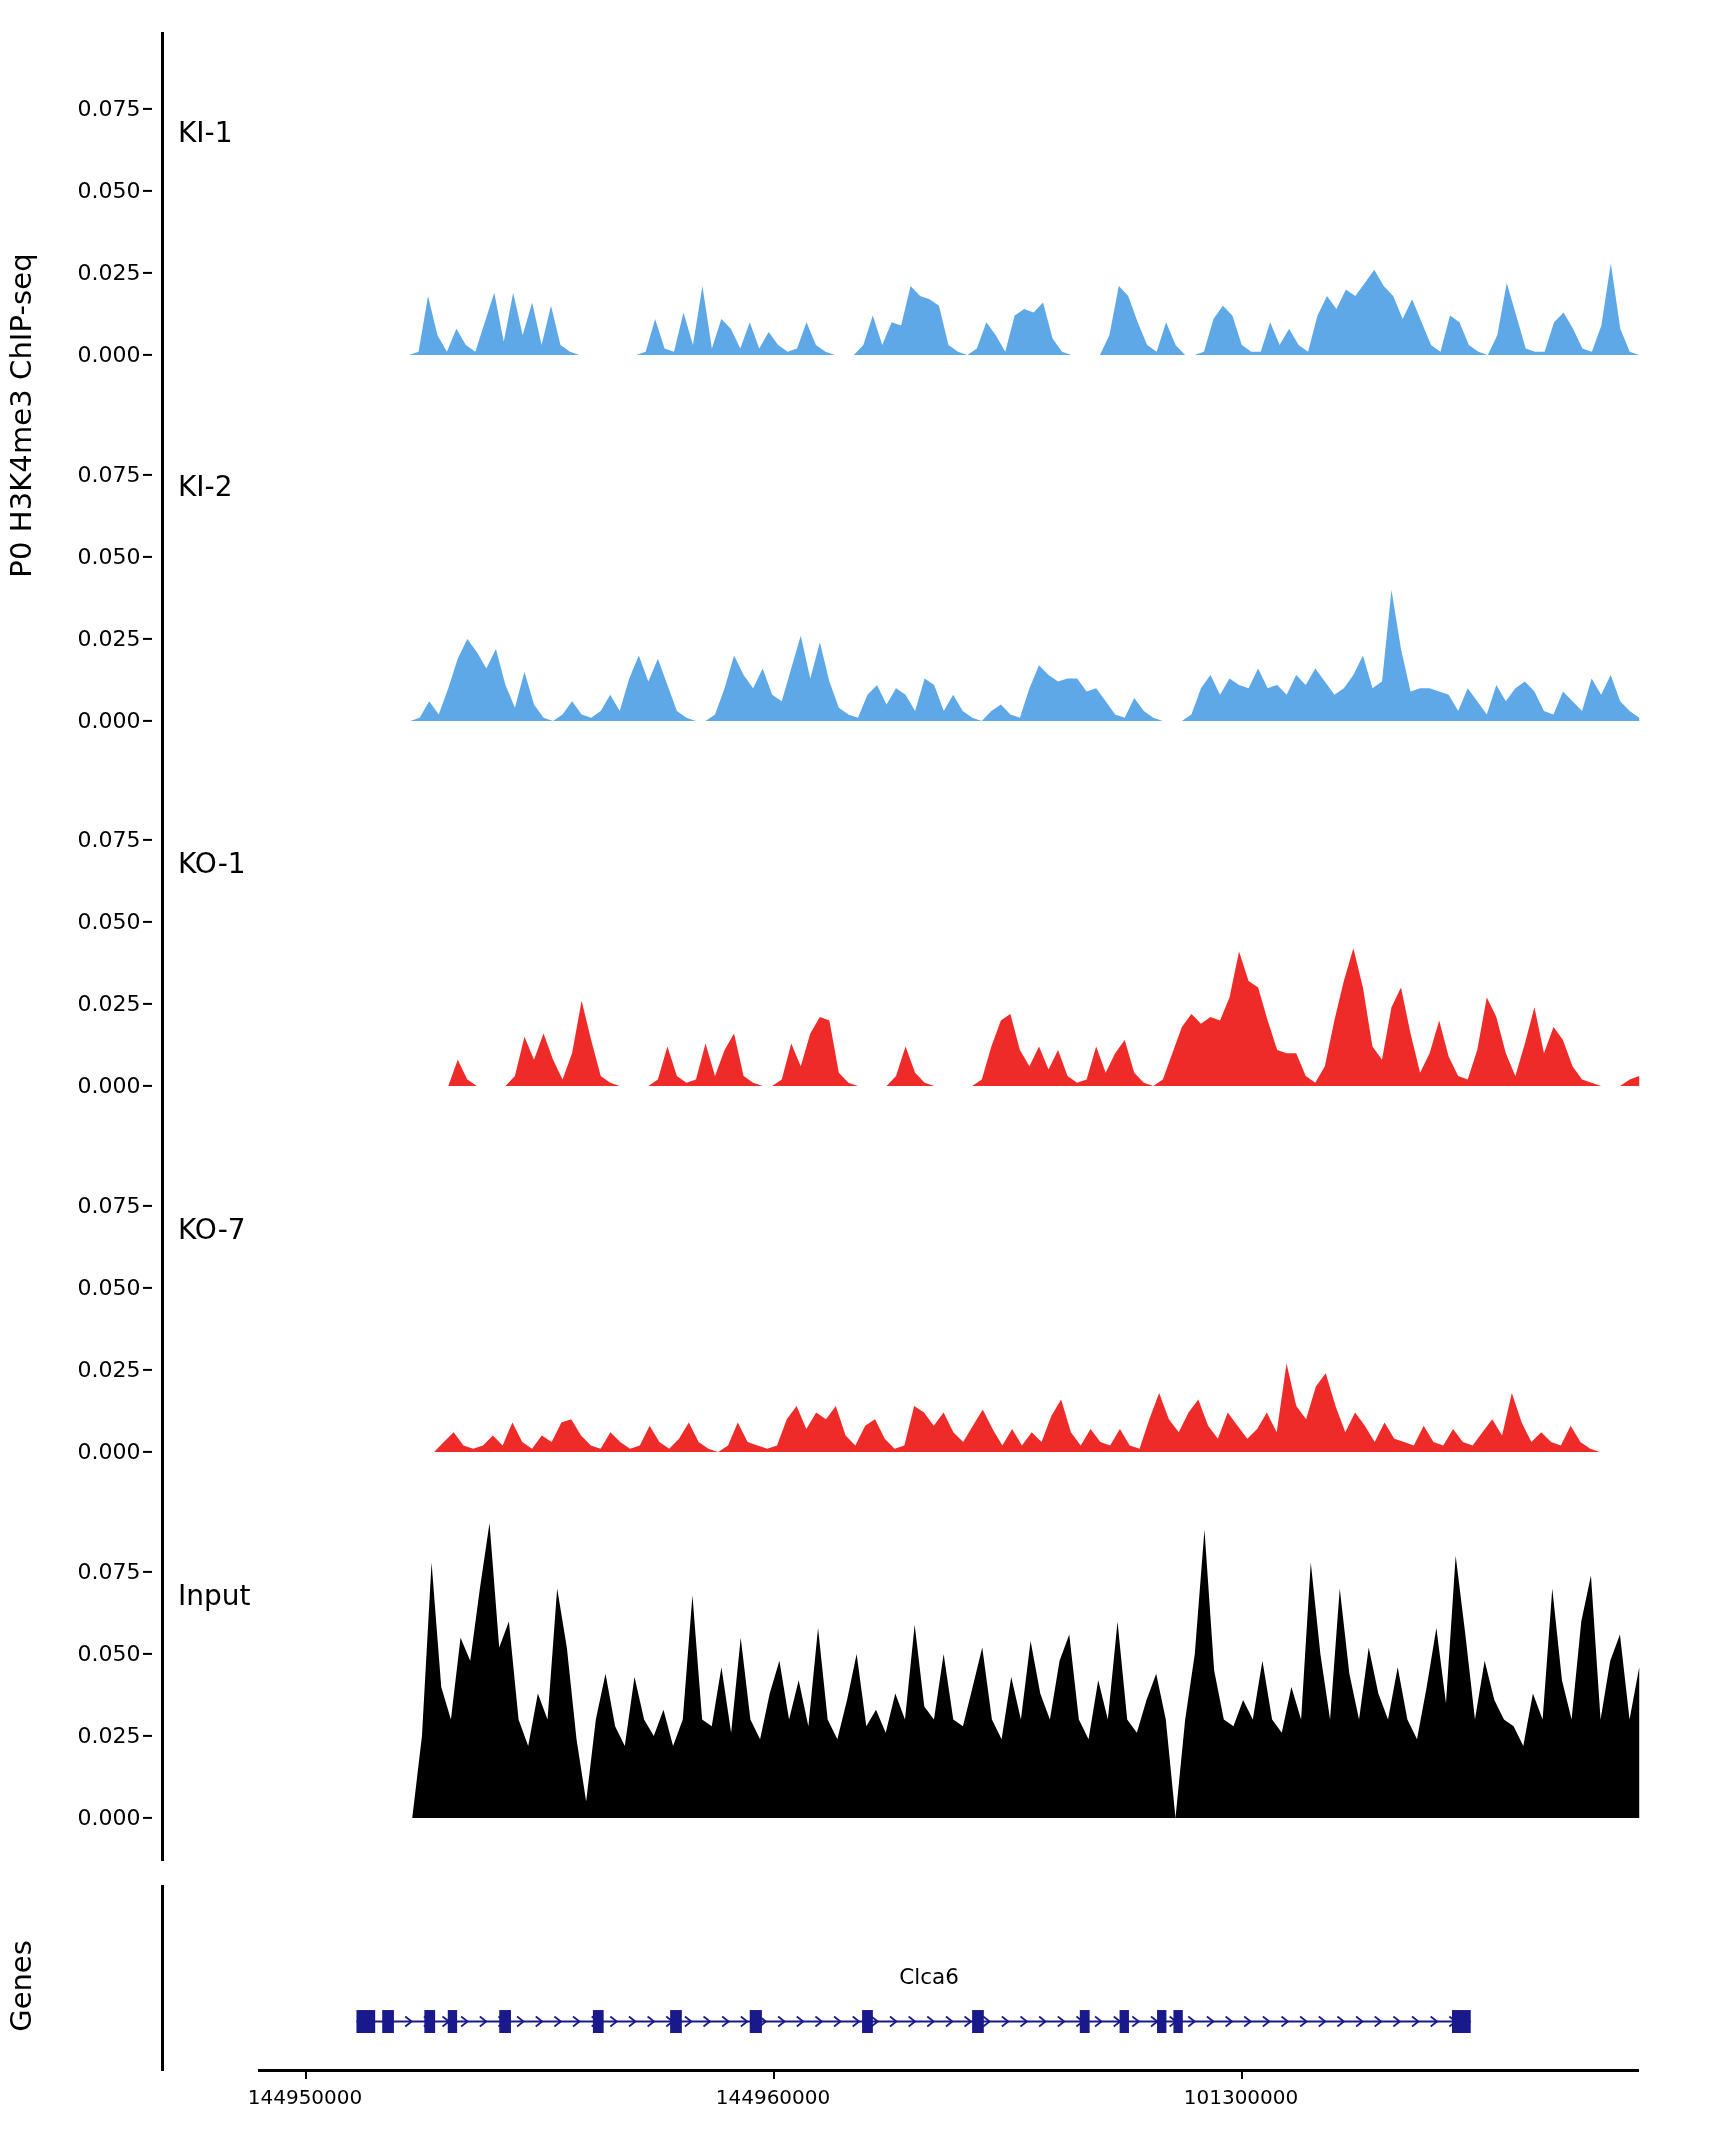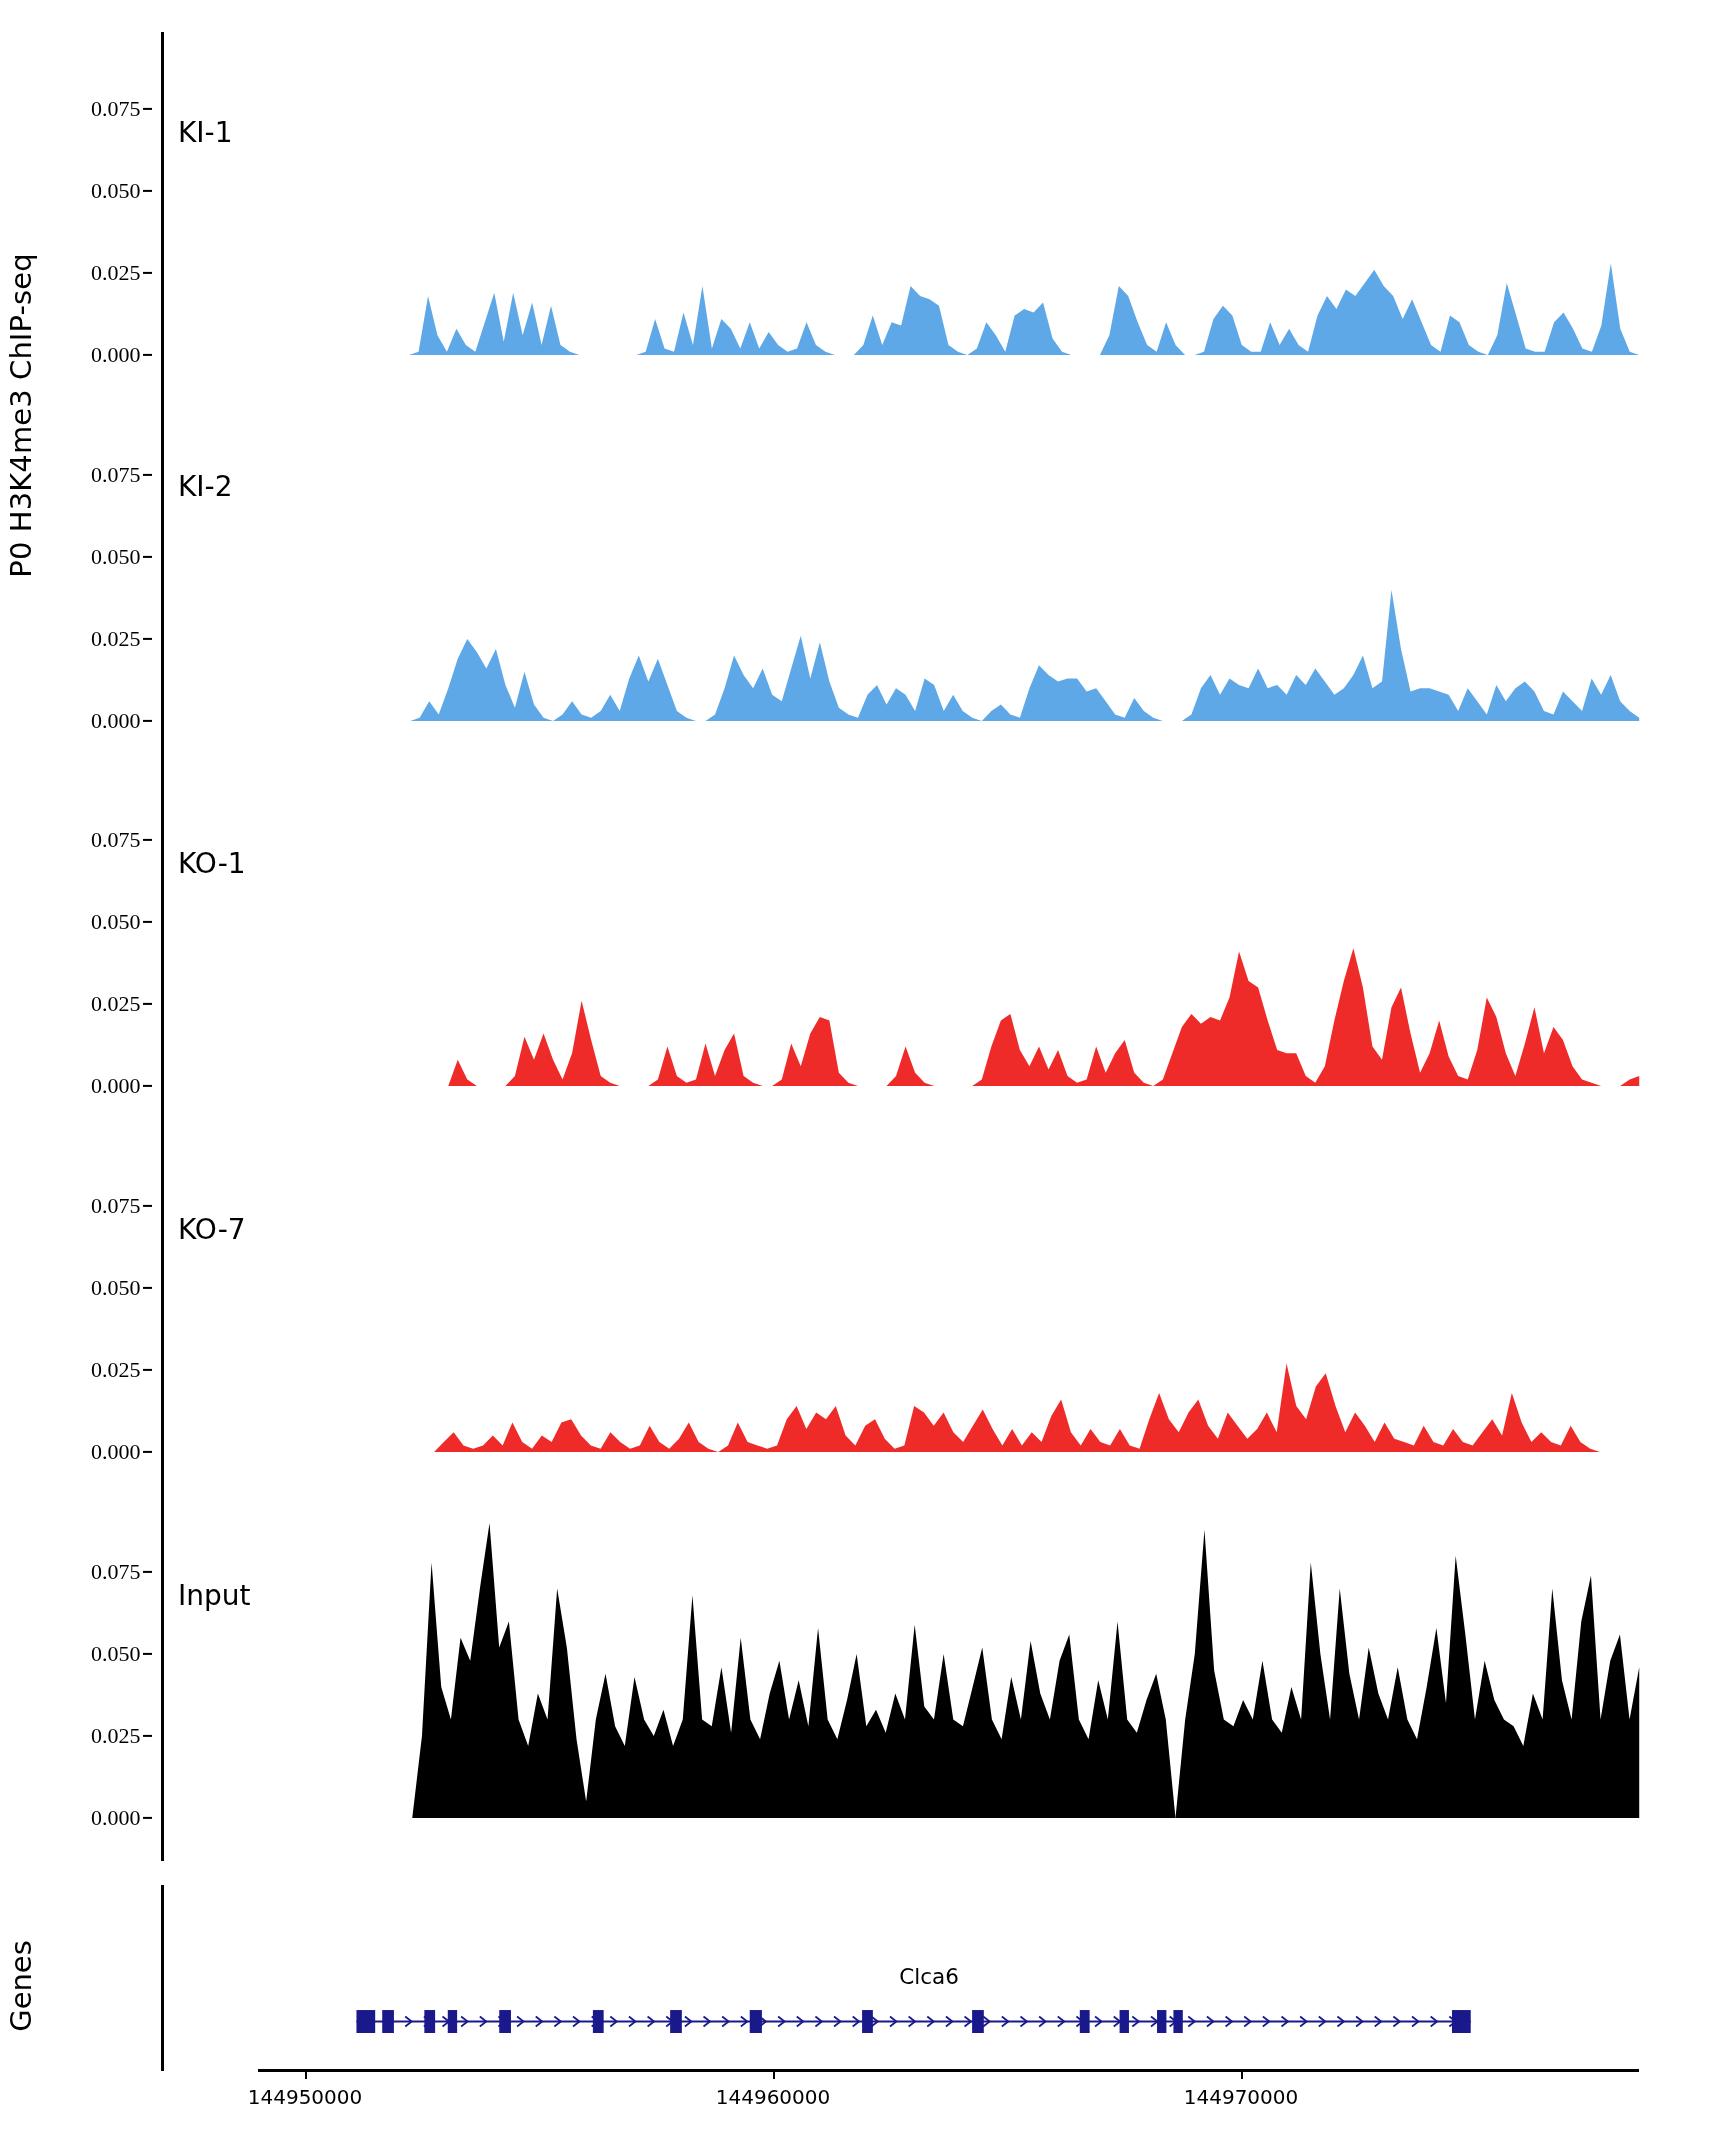--- a/index.html
+++ b/index.html
@@ -66,21 +66,20 @@
     width: 152px;
     height: 100%;
   }
   .tick {
     position: absolute;
     right: 11.5px;
     font-size: 22px;
     line-height: 22px;
     transform: translateY(-50%);
     white-space: nowrap;
-    font-family: Liberation Serif, serif;
   }
   .tick .tick-mark {
     position: absolute;
     right: -11.5px;
     top: 50%;
     width: 8.6px;
     height: 2.2px;
     background: #000;
     transform: translateY(-50%);
   }
@@ -333,17 +332,17 @@
       </svg>
   </div>
 
   <div id="xaxis">
     <div class="xline"></div>
   <div class="xtick" style="left: 305px;"></div>
       <div class="xtick-label" style="left: 305px;">144950000</div>
       <div class="xtick" style="left: 773px;"></div>
       <div class="xtick-label" style="left: 773px; text-align: center;">144960000</div>
       <div class="xtick" style="left: 1241px;"></div>
-      <div class="xtick-label" style="left: 1241px;">144970000</div>
+      <div class="xtick-label" style="left: 1241px;">101300000</div>
     </div>
 
 </div>
 
 
 </body></html>

